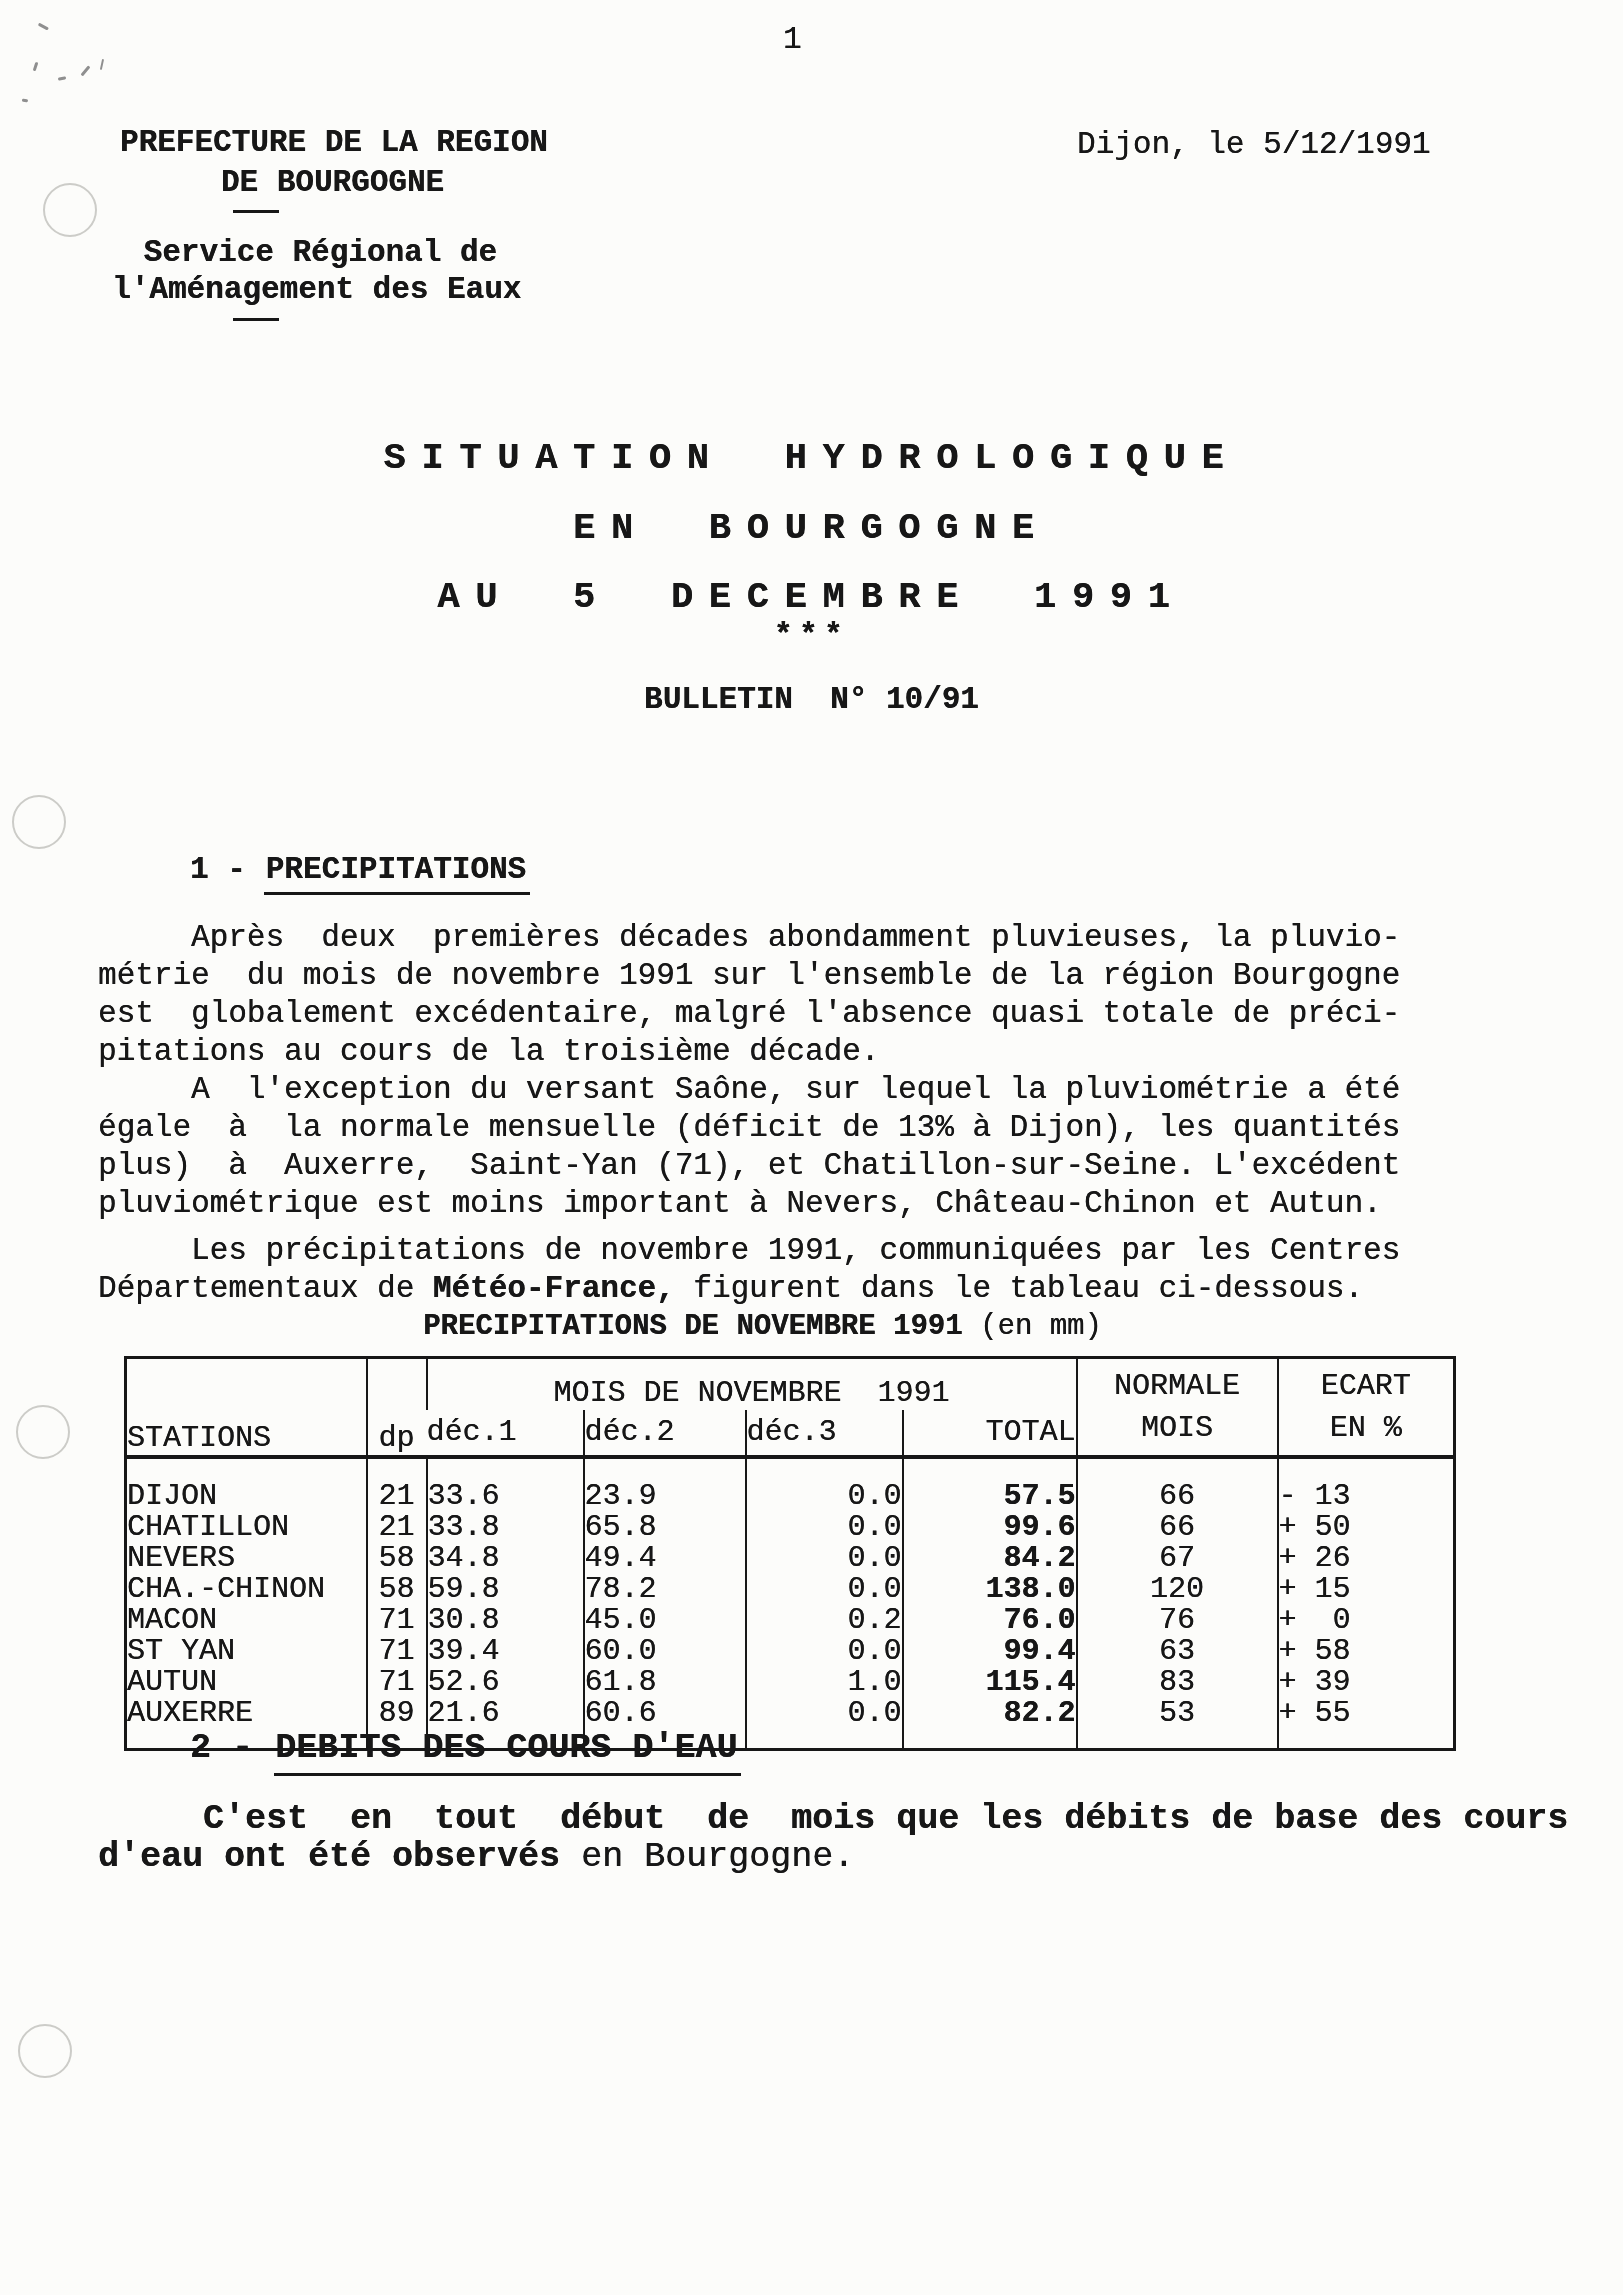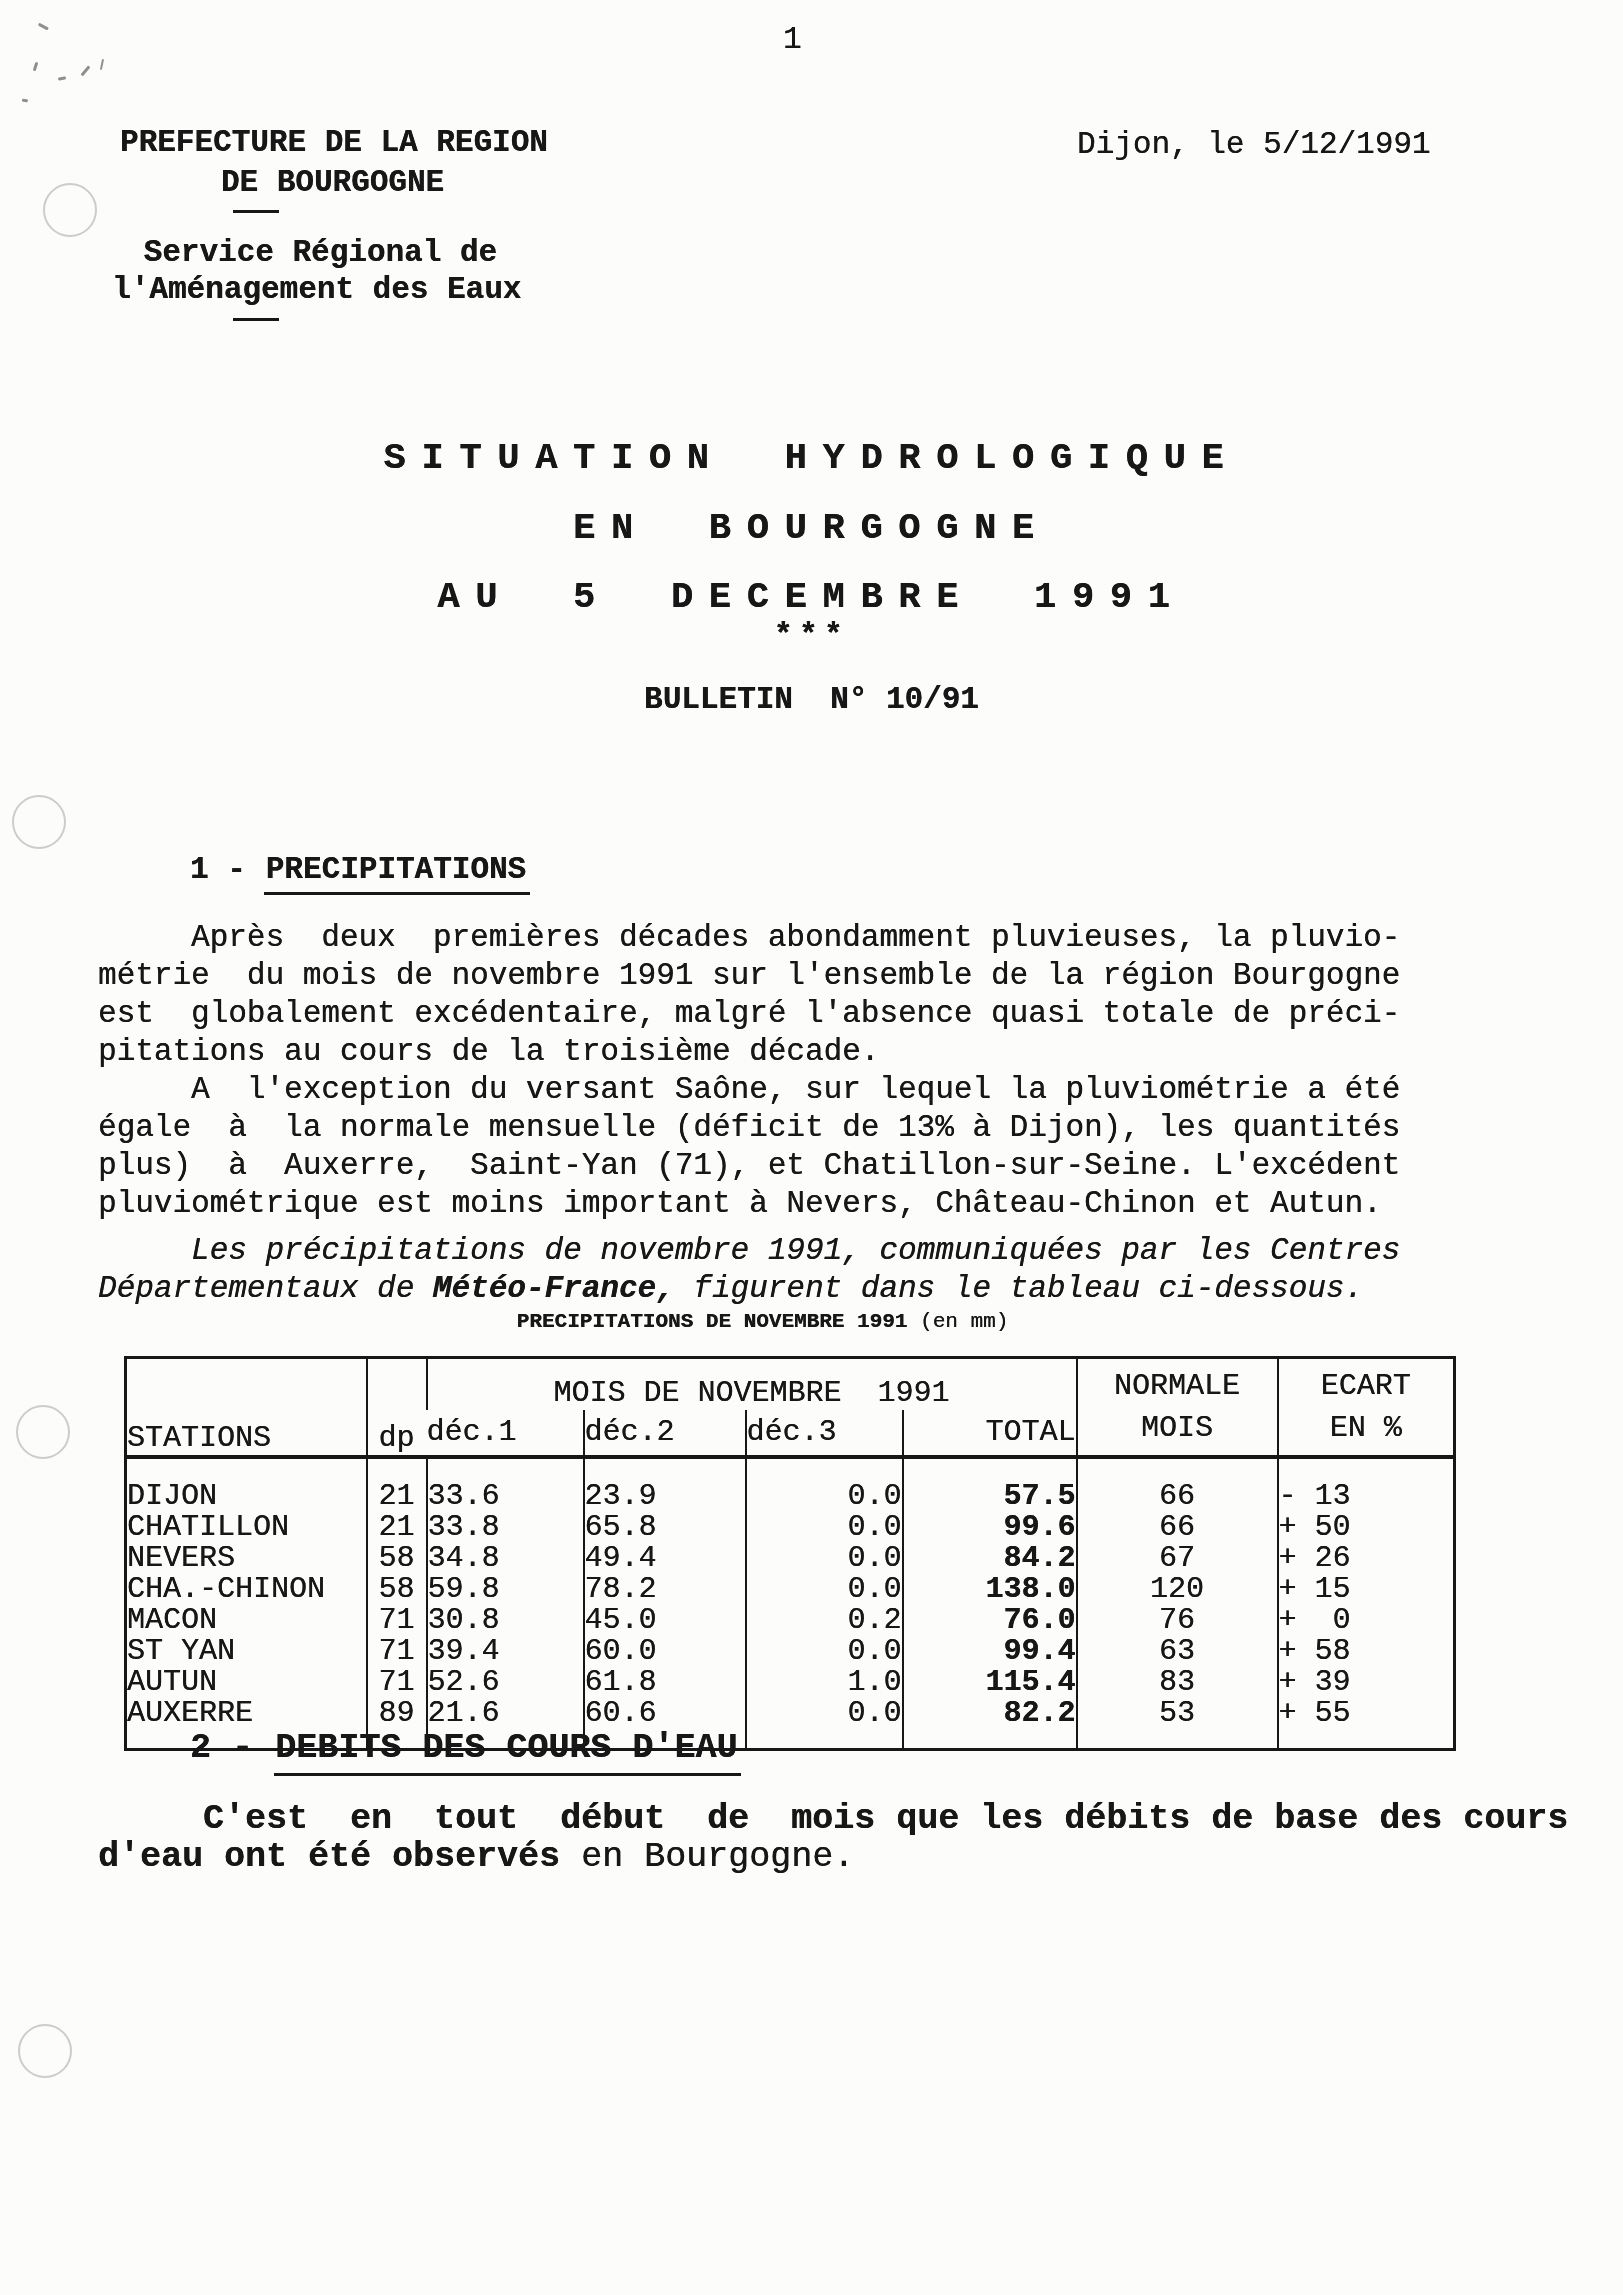--- a/index.html
+++ b/index.html
@@ -44,24 +44,24 @@
   .title-line{font-size:37px;font-weight:700;letter-spacing:15.7px;word-spacing:22px;white-space:pre;margin-bottom:27.5px;}
   .title-line.t3{margin-bottom:0;}
   .title-stars{font-size:31px;font-weight:700;letter-spacing:6.5px;margin-top:0;}
   .title-bulletin{font-size:31px;font-weight:700;margin-top:29px;white-space:pre;}
 
   .sec1{position:absolute;top:852px;left:98px;width:1306px;font-size:31px;}
   .sec2{position:absolute;top:1728px;left:98px;width:1306px;font-size:35px;}
   .sec-heading{font-weight:700;margin-left:92px;margin-bottom:23.6px;white-space:pre;}
   .underlined{display:inline-block;border-bottom:3.9px solid currentColor;padding:0 3.9px 5.2px 1.3px;}
   .para .line{white-space:pre;line-height:38px;}
-  .p3{margin-top:9.2px;font-style:italic;}
+  .p3{margin-top:9.2px;}
   .sec2 .para{margin-top:19.6px;}
 
-  .table-title{position:absolute;top:1310px;left:0;width:1525px;text-align:center;font-size:21px;white-space:pre;}
+  .table-title{position:absolute;top:1310px;left:0;width:1525px;text-align:center;font-size:29px;white-space:pre;}
 
   table.precip{
     position:absolute;top:1356px;left:124px;
     width:1330px;border-collapse:collapse;table-layout:fixed;
     font-size:30px;
   }
   table.precip{border:3.3px solid #171717;}
   table.precip th{font-weight:400;padding:0;}
   table.precip td{padding:0;line-height:31px;}
   thead tr.r1{height:52px;}

